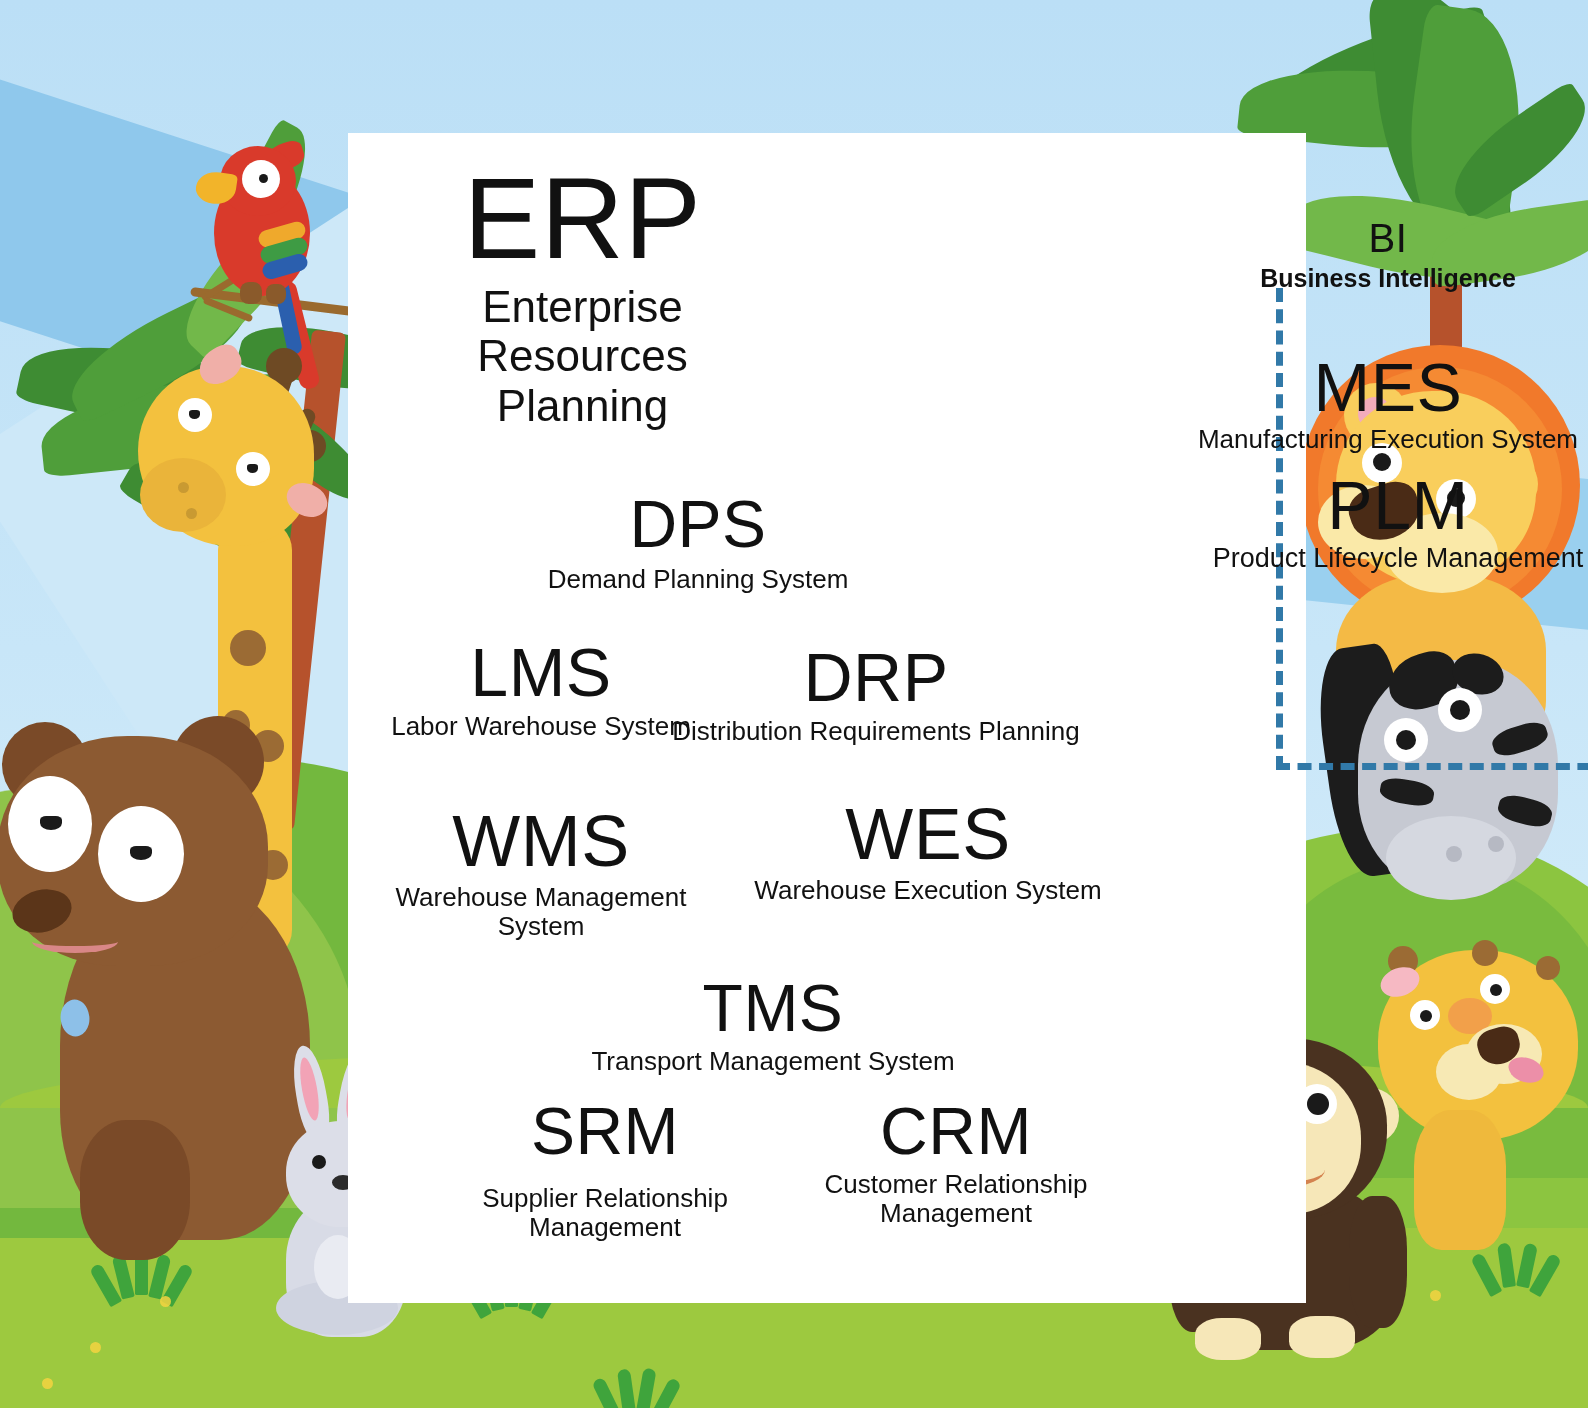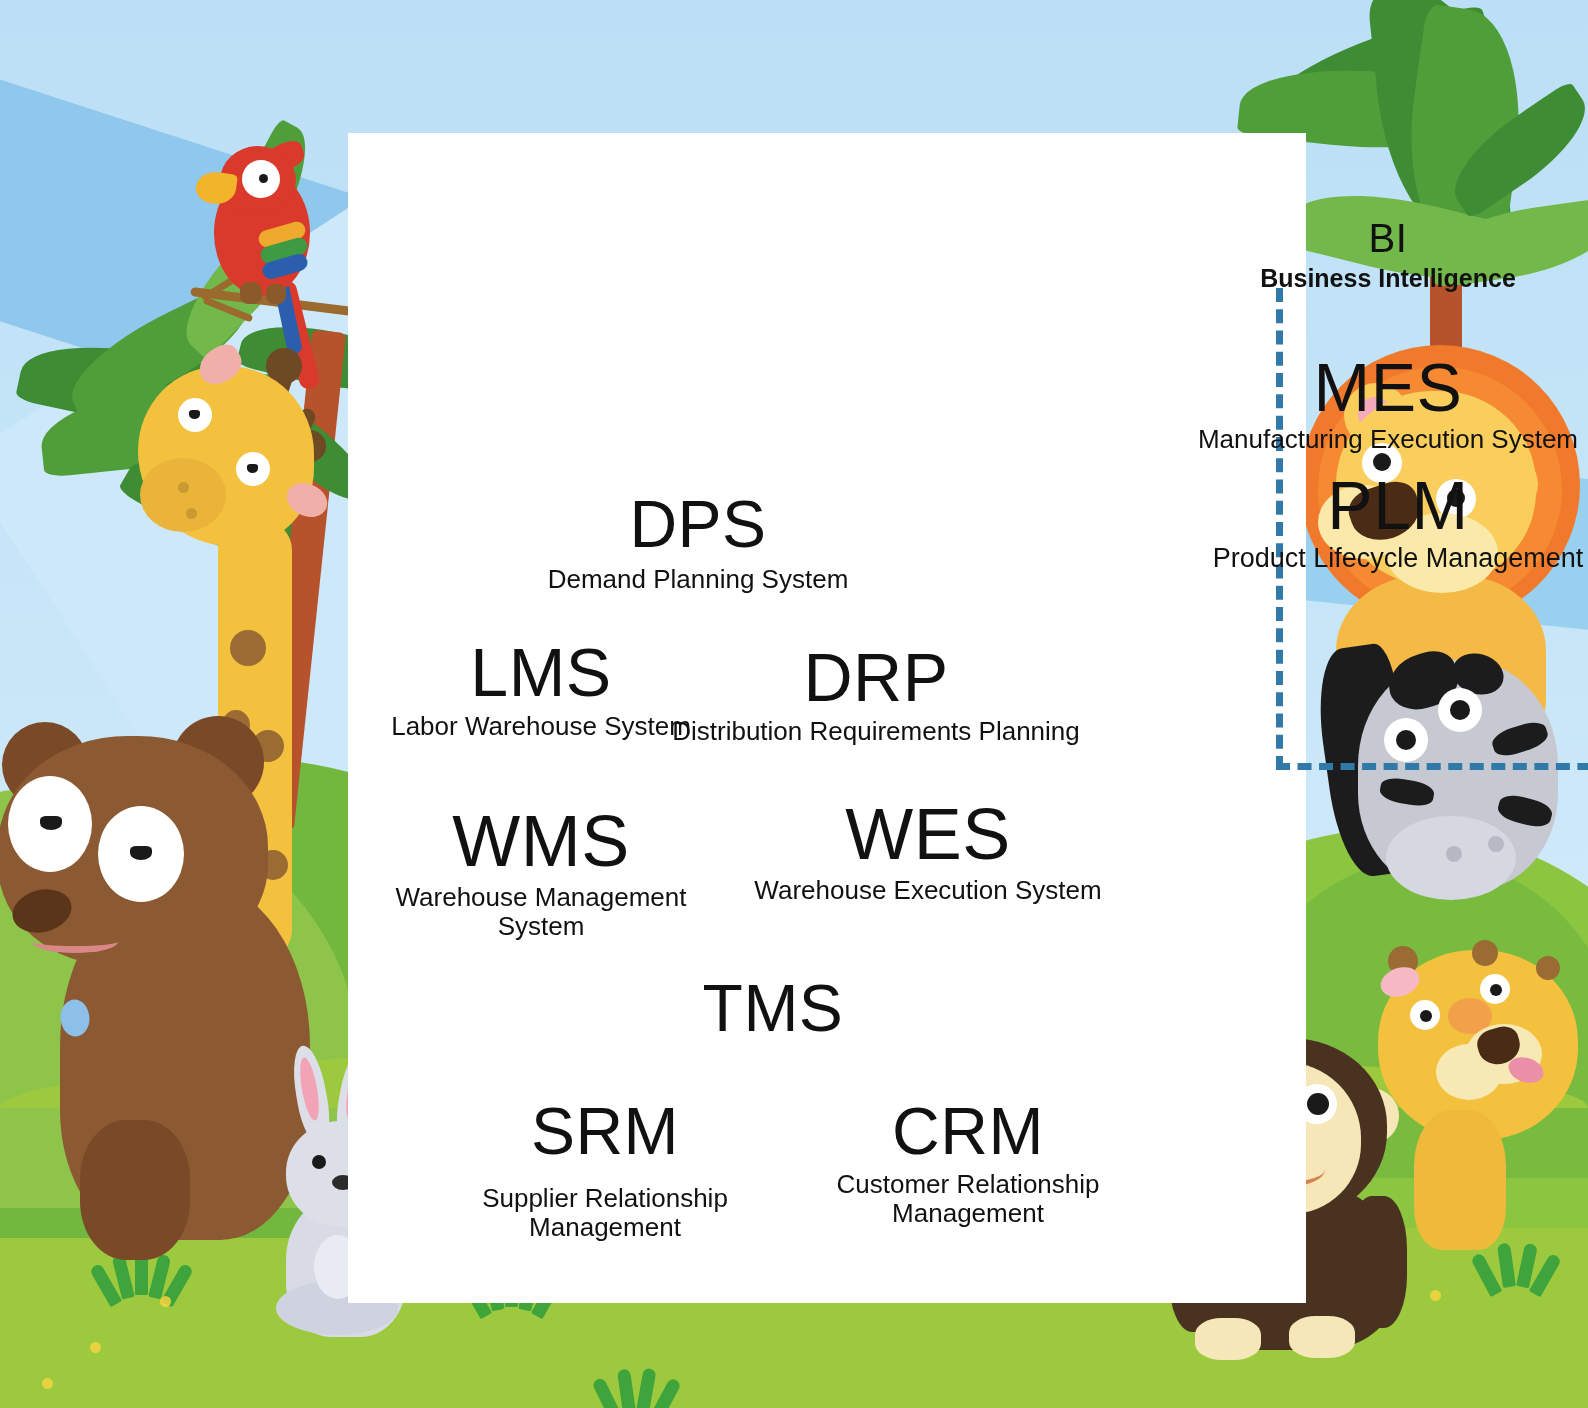--- a/index.html
+++ b/index.html
@@ -313,20 +313,26 @@
     <div class="eyeb" style="left:142px;top:93px;width:22px;height:22px;"></div>
     <div class="pc circ" style="left:98px;top:134px;width:12px;height:12px;background:#D4834F;"></div>
     <div class="pc circ" style="left:128px;top:134px;width:12px;height:12px;background:#D4834F;"></div>
     <div class="pc" style="left:82px;top:152px;width:78px;height:30px;border-bottom:5px solid #D4834F;border-radius:0 0 60% 60%;"></div>
   </div>
 
   <div class="panel">
 
     <div class="dashed-box"></div>
 
+    <div class="blk" style="left:62px;top:28px;width:345px;">
+      <div class="acr" style="font-size:115px;">ERP</div>
+      <div class="sub" style="font-size:44px;margin-top:6px;">Enterprise</div>
+      <div class="sub" style="font-size:44px;">Resources</div>
+      <div class="sub" style="font-size:44px;">Planning</div>
+    </div>
 
     <div class="blk" style="left:140px;top:358px;width:420px;">
       <div class="acr" style="font-size:66px;">DPS</div>
       <div class="sub" style="font-size:26px;margin-top:8px;">Demand Planning System</div>
     </div>
 
     <div class="blk" style="left:870px;top:85px;width:340px;">
       <div class="acr" style="font-size:40px;">BI</div>
       <div class="sub" style="font-size:25px;margin-top:6px;font-weight:600;">Business Intelligence</div>
     </div>
@@ -356,26 +362,27 @@
       <div class="sub" style="font-size:26px;margin-top:6px;">Warehouse Management System</div>
     </div>
 
     <div class="blk" style="left:390px;top:665px;width:380px;">
       <div class="acr" style="font-size:72px;">WES</div>
       <div class="sub" style="font-size:26px;margin-top:6px;">Warehouse Execution System</div>
     </div>
 
     <div class="blk" style="left:235px;top:815px;width:380px;margin-top:27px;">
       <div class="acr" style="font-size:66px;">TMS</div>
+      <div class="sub" style="font-size:26px;margin-top:6px;">Transport Management System</div>
     </div>
 
     <div class="blk" style="left:62px;top:965px;width:390px;">
       <div class="acr" style="font-size:66px;">SRM</div>
       <div class="sub" style="font-size:26px;margin-top:20px;">Supplier Relationship Management</div>
     </div>
 
-    <div class="blk" style="left:420px;top:965px;width:400px;">
+    <div class="blk" style="left:408px;top:965px;width:400px;">
       <div class="acr" style="font-size:66px;">CRM</div>
       <div class="sub" style="font-size:26px;margin-top:6px;text-align:center;">Customer Relationship Management</div>
     </div>
 
   </div>
 </div>
 
 </body></html>

